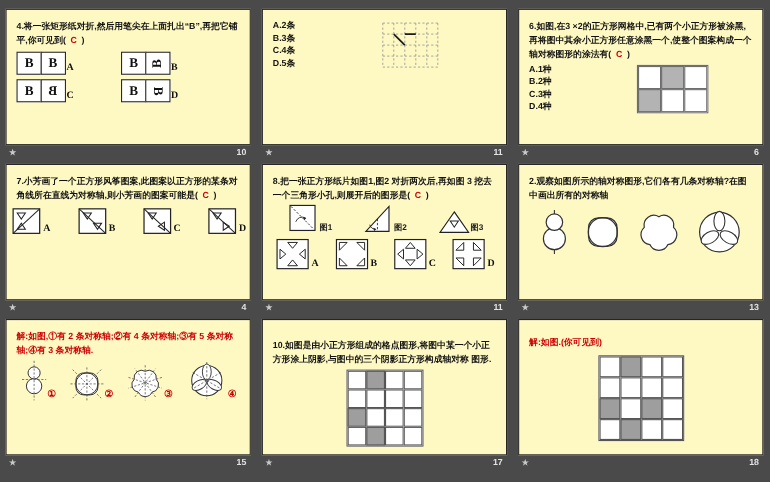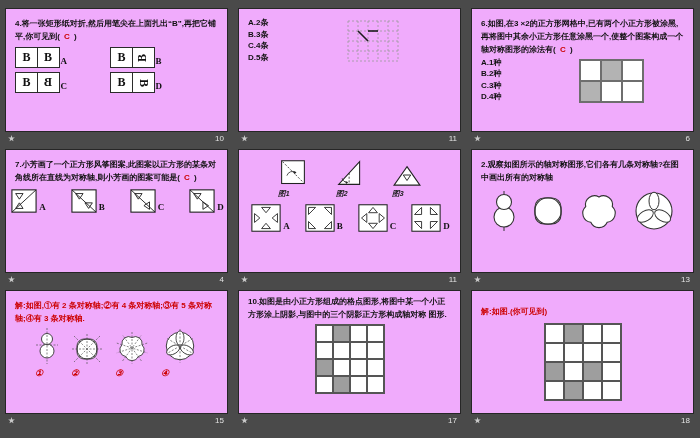--- a/index.html
+++ b/index.html
@@ -9,31 +9,31 @@
     font-family:"Liberation Sans", sans-serif;
   }
   .board{
     display:grid;
     grid-template-columns:repeat(3,223px);
     column-gap:10px;row-gap:4px;
     padding:8px 5px 0 5px;
   }
   .cell{display:flex;flex-direction:column;}
   .slide{
-    background:#f0abfc;border:1px solid #262626;
+    background:#fef9c3;border:1px solid #262626;
     height:124px;box-sizing:border-box;
     padding:8px 8px 4px 9px;
     color:#111;font-weight:bold;font-size:8px;line-height:1.65;
     overflow:hidden;position:relative;
   }
   .bar{
     height:13px;display:flex;align-items:center;justify-content:space-between;
     padding:0 4px 0 3px;
   }
-  .num{color:#e3e3e3;font-size:8px;font-weight:normal;text-align:right;}
+  .num{color:#e3e3e3;font-size:8px;font-weight:bold;text-align:right;}
   .star{
     width:7px;height:7px;background:#c9c9c9;display:inline-block;
     clip-path:polygon(50% 0%,61% 35%,98% 35%,68% 57%,79% 91%,50% 70%,21% 91%,32% 57%,2% 35%,39% 35%);
   }
   .t{margin:0;}
   .ans{color:#cc0000;padding:0 2px;}
   .red{color:#cc0000;}
   
   .bopts{display:grid;grid-template-columns:repeat(2,1fr);gap:4px 18px;width:172px;margin-top:4px;}
   .bopt{display:flex;align-items:flex-end;}
@@ -51,21 +51,21 @@
   
   .qrow{display:flex;align-items:flex-start;gap:44px;}
   .olist p{margin:0;font-size:8px;line-height:1.45;}
   .gwrap{margin-left:34px;margin-top:2px;}
   .ggrid{background:#fff;width:max-content;}
   .gcell{box-sizing:border-box;background:#fff;}
   
   .figrow{display:flex;align-items:flex-end;justify-content:center;gap:18px;margin-top:4px;}
   .kfig{display:flex;align-items:flex-end;}
   .kfig b{font-family:"Liberation Serif", serif;font-size:9px;margin-left:1px;}
-  .colfig{display:flex;flex-direction:column;align-items:flex-start;font-style:italic;}
+  .colfig{display:flex;flex-direction:row;align-items:flex-end;}
   .flabel{font-size:7.5px;color:#222;font-weight:bold;margin-top:1px;}
   .shrow{display:flex;align-items:center;justify-content:center;gap:13px;margin-top:5px;}
   .srow16{display:flex;align-items:flex-end;justify-content:center;gap:12px;margin-top:2px;}
   .cnum{color:#cc0000;font-size:9px;font-weight:bold;margin-top:1px;}
   .center{display:flex;justify-content:center;margin-top:3px;}
   svg{display:block;}
 </style>
 </head>
 <body>
 
@@ -228,20 +228,21 @@
       </div>
     </div>
     <div class="bar">
       <span class="star"></span>
       <span class="num">4</span>
     </div>
   </div>
 
   <div class="cell">
     <div class="slide">
+      <p class="t"><span>8.把一张正方形纸片如图1,图2 对折两次后,再如图 3 挖去一个三角形小孔,则展开后的图形是( </span><span class="ans">C</span><span> )</span></p>
       <div class="figrow" style="gap:28px;margin-top:1px;">
         <span class="colfig">
           <svg width="30" height="28" viewBox="0 0 34 32">
             <rect x="4" y="2" width="26" height="26" fill="#fff" stroke="#222" stroke-width="1.2"></rect>
             <line x1="5" y1="3" x2="29" y2="27" stroke="#222" stroke-width="0.9" stroke-dasharray="2.4,1.8"></line>
             <path d="M10,19 A7,7 0 0 1 20,15" fill="none" stroke="#222" stroke-width="0.9"></path>
             <polygon points="21,15 17.6,13.9 18.8,17.4" fill="#222"></polygon>
           </svg>
           <span class="flabel">图1</span>
         </span>
@@ -391,21 +392,21 @@
         </span>
       </div>
     </div>
     <div class="bar">
       <span class="star"></span>
       <span class="num">15</span>
     </div>
   </div>
 
   <div class="cell">
-    <div class="slide" style="padding-top:4px;">
+    <div class="slide" style="padding-top:16px;">
       <p class="t">10.如图是由小正方形组成的格点图形,将图中某一个小正方形涂上阴影,与图中的三个阴影正方形构成轴对称 图形.</p>
       <div class="center">
         <div class="ggrid" style="display: grid; grid-template-columns: repeat(4, 17px); grid-auto-rows: 17px; border: 1px solid rgb(85, 85, 85);">
             <div class="gcell" style="border: 1px solid rgb(85, 85, 85);"></div>
             <div class="gcell" style="border: 1px solid rgb(85, 85, 85); background: rgb(158, 158, 158);"></div>
             <div class="gcell" style="border: 1px solid rgb(85, 85, 85);"></div>
             <div class="gcell" style="border: 1px solid rgb(85, 85, 85);"></div>
             <div class="gcell" style="border: 1px solid rgb(85, 85, 85);"></div>
             <div class="gcell" style="border: 1px solid rgb(85, 85, 85);"></div>
             <div class="gcell" style="border: 1px solid rgb(85, 85, 85);"></div>

